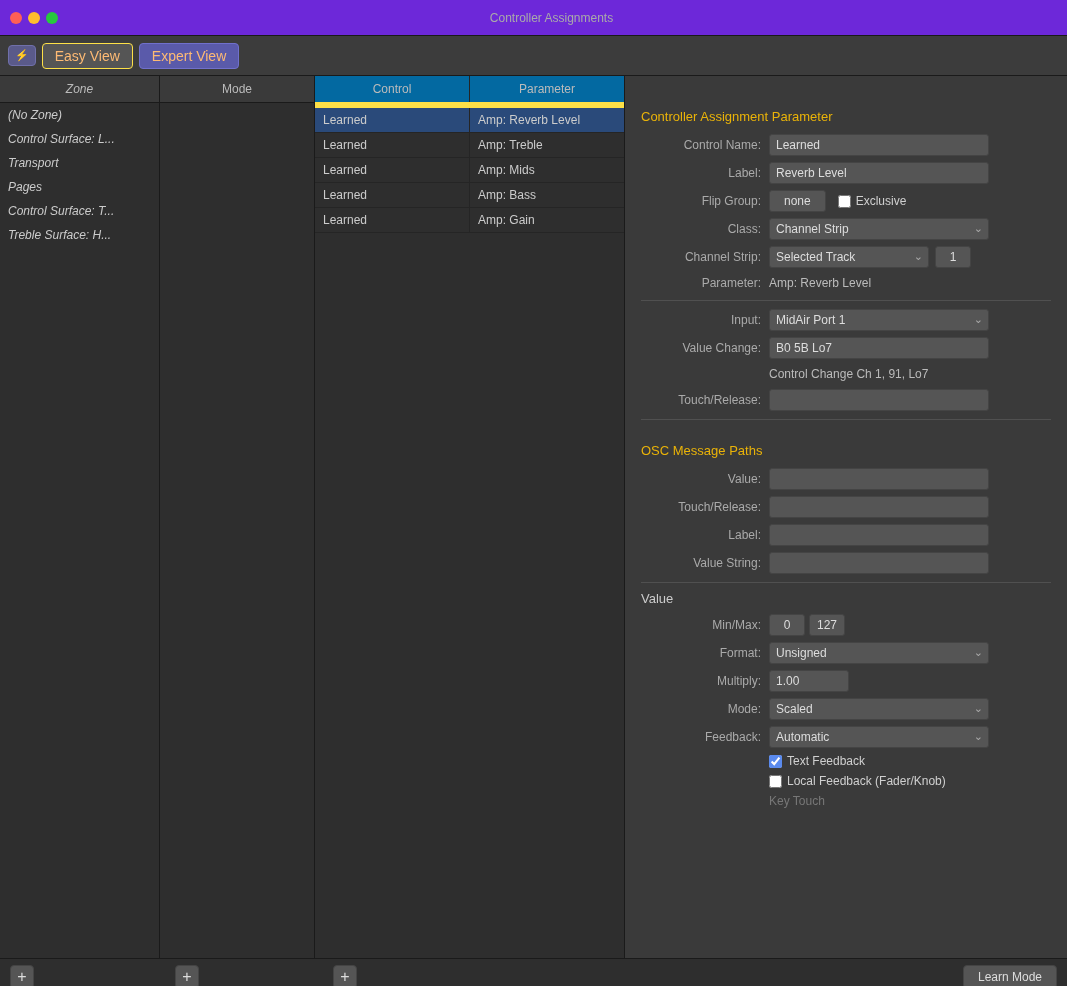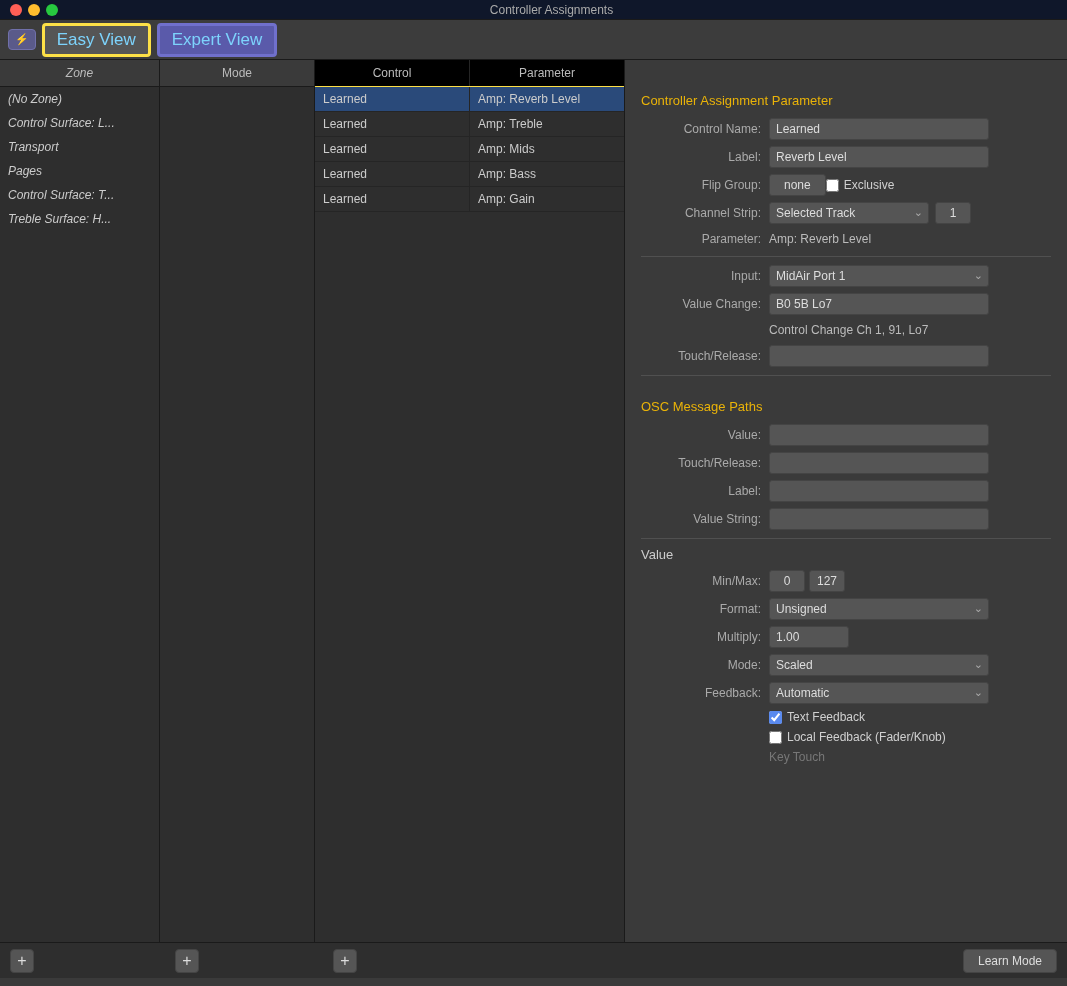--- a/index.html
+++ b/index.html
@@ -6,22 +6,22 @@
     body {
       font-family: -apple-system, BlinkMacSystemFont, 'Helvetica Neue', Arial, sans-serif;
       font-size: 12px;
       background: #3a3a3a;
       color: #d0d0d0;
       width: 1067px;
       height: 986px;
       overflow: hidden;
     }
     .title-bar {
-      background: #0f172a;
-      height: 20px;
+      background: #6d28d9;
+      height: 36px;
       display: flex;
       align-items: center;
       justify-content: center;
       position: relative;
       border-bottom: 1px solid #1a1a1a;
       padding-left: 36px;
     }
     .title-bar-buttons {
       position: absolute;
       left: 10px;
@@ -56,26 +56,26 @@
       background: #5a5a8a;
       border: 1px solid #7070aa;
       border-radius: 4px;
       color: #ddd;
       padding: 3px 6px;
       cursor: pointer;
       font-size: 11px;
     }
     .toolbar-btn {
       background: #555;
-      border: 3px solid #fde047;
+      border: 1px solid #fde047;
       border-radius: 4px;
-      color: #7dd3fc;
+      color: #fdba74;
       padding: 4px 12px;
       cursor: pointer;
-      font-size: 17px;
+      font-size: 14px;
     }
     .toolbar-btn.active {
       background: #5a5aaa;
       border-color: #7070cc;
     }
     .main-area {
       display: flex;
       height: calc(986px - 28px - 40px - 36px);
     }
     
@@ -119,22 +119,22 @@
     .control-row.selected { background: #2a4a7a; }
     .control-cell {
       padding: 5px 8px;
       font-size: 12px;
       color: #ccc;
     }
     .control-cell-control { width: 155px; border-right: 1px solid #252525; }
     .control-cell-param { flex: 1; }
     .control-subheader {
       display: flex;
-      background: #000000;
-      border-bottom: 1px solid #fde047;
+      background: #0369a1;
+      border-bottom: 6px solid #fde047;
     }
     .control-subheader-cell {
       padding: 6px 8px;
       font-size: 12px;
       color: #bbb;
       text-align: center;
     }
     .control-subheader-control { width: 155px; border-right: 1px solid #252525; }
     .control-subheader-param { flex: 1; }
     
@@ -196,20 +196,21 @@
       transform: translateY(-55%);
       color: #aaa;
       pointer-events: none;
       font-size: 11px;
     }
     .form-select-wide { width: 220px; }
     .form-select-med { width: 160px; }
     .flip-group-row {
       display: flex;
       align-items: center;
+      gap: 12px;
     }
     .flip-btn {
       background: #555;
       border: 1px solid #444;
       border-radius: 3px;
       color: #ddd;
       padding: 2px 14px;
       font-size: 12px;
       height: 22px;
     }
@@ -396,20 +397,28 @@
       <span class="form-label label-w1">Flip Group:</span>
       <div class="flip-group-row">
         <button class="flip-btn">none</button>
         <div class="checkbox-wrap exclusive-row">
           <input type="checkbox" style="">
           <span>Exclusive</span>
         </div>
       </div>
     </div>
 
+    <div class="form-row">
+      <span class="form-label label-w1">Class:</span>
+      <div class="select-wrapper">
+        <select class="form-select form-select-wide">
+          <option>Channel Strip</option>
+        </select>
+      </div>
+    </div>
 
     <div class="form-row">
       <span class="form-label label-w1">Channel Strip:</span>
       <div class="channel-strip-row">
         <div class="select-wrapper">
           <select class="form-select form-select-med">
             <option>Selected Track</option>
           </select>
         </div>
         <input class="small-input" type="text" value="1" style="">

